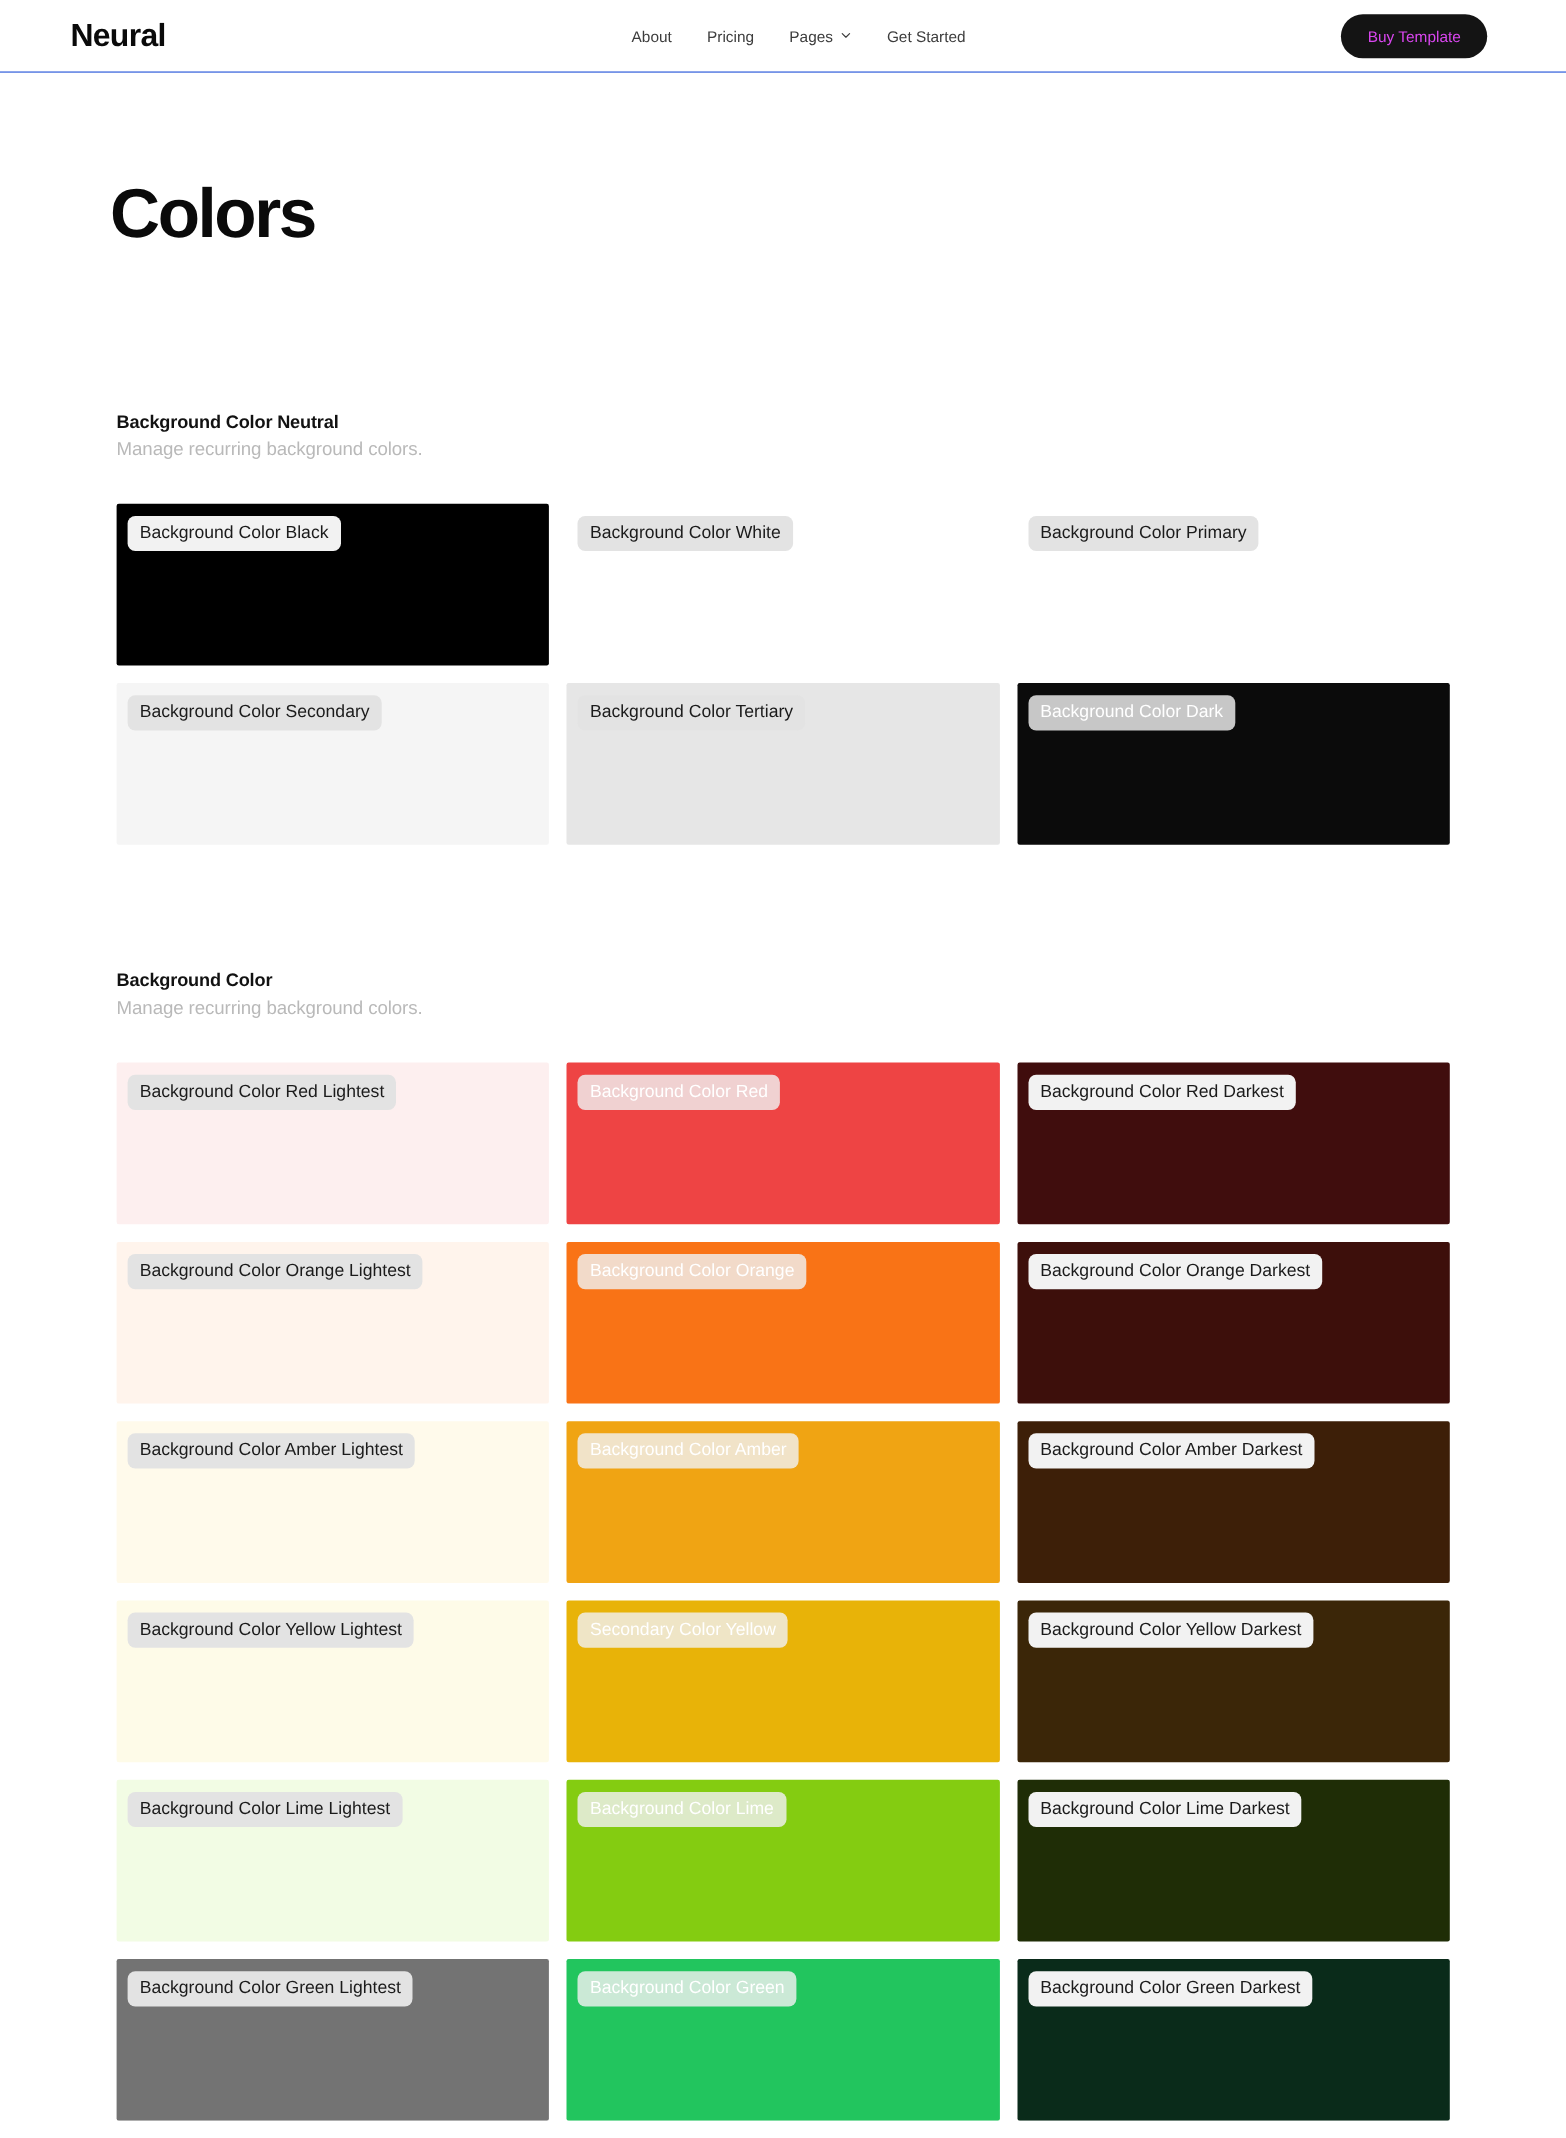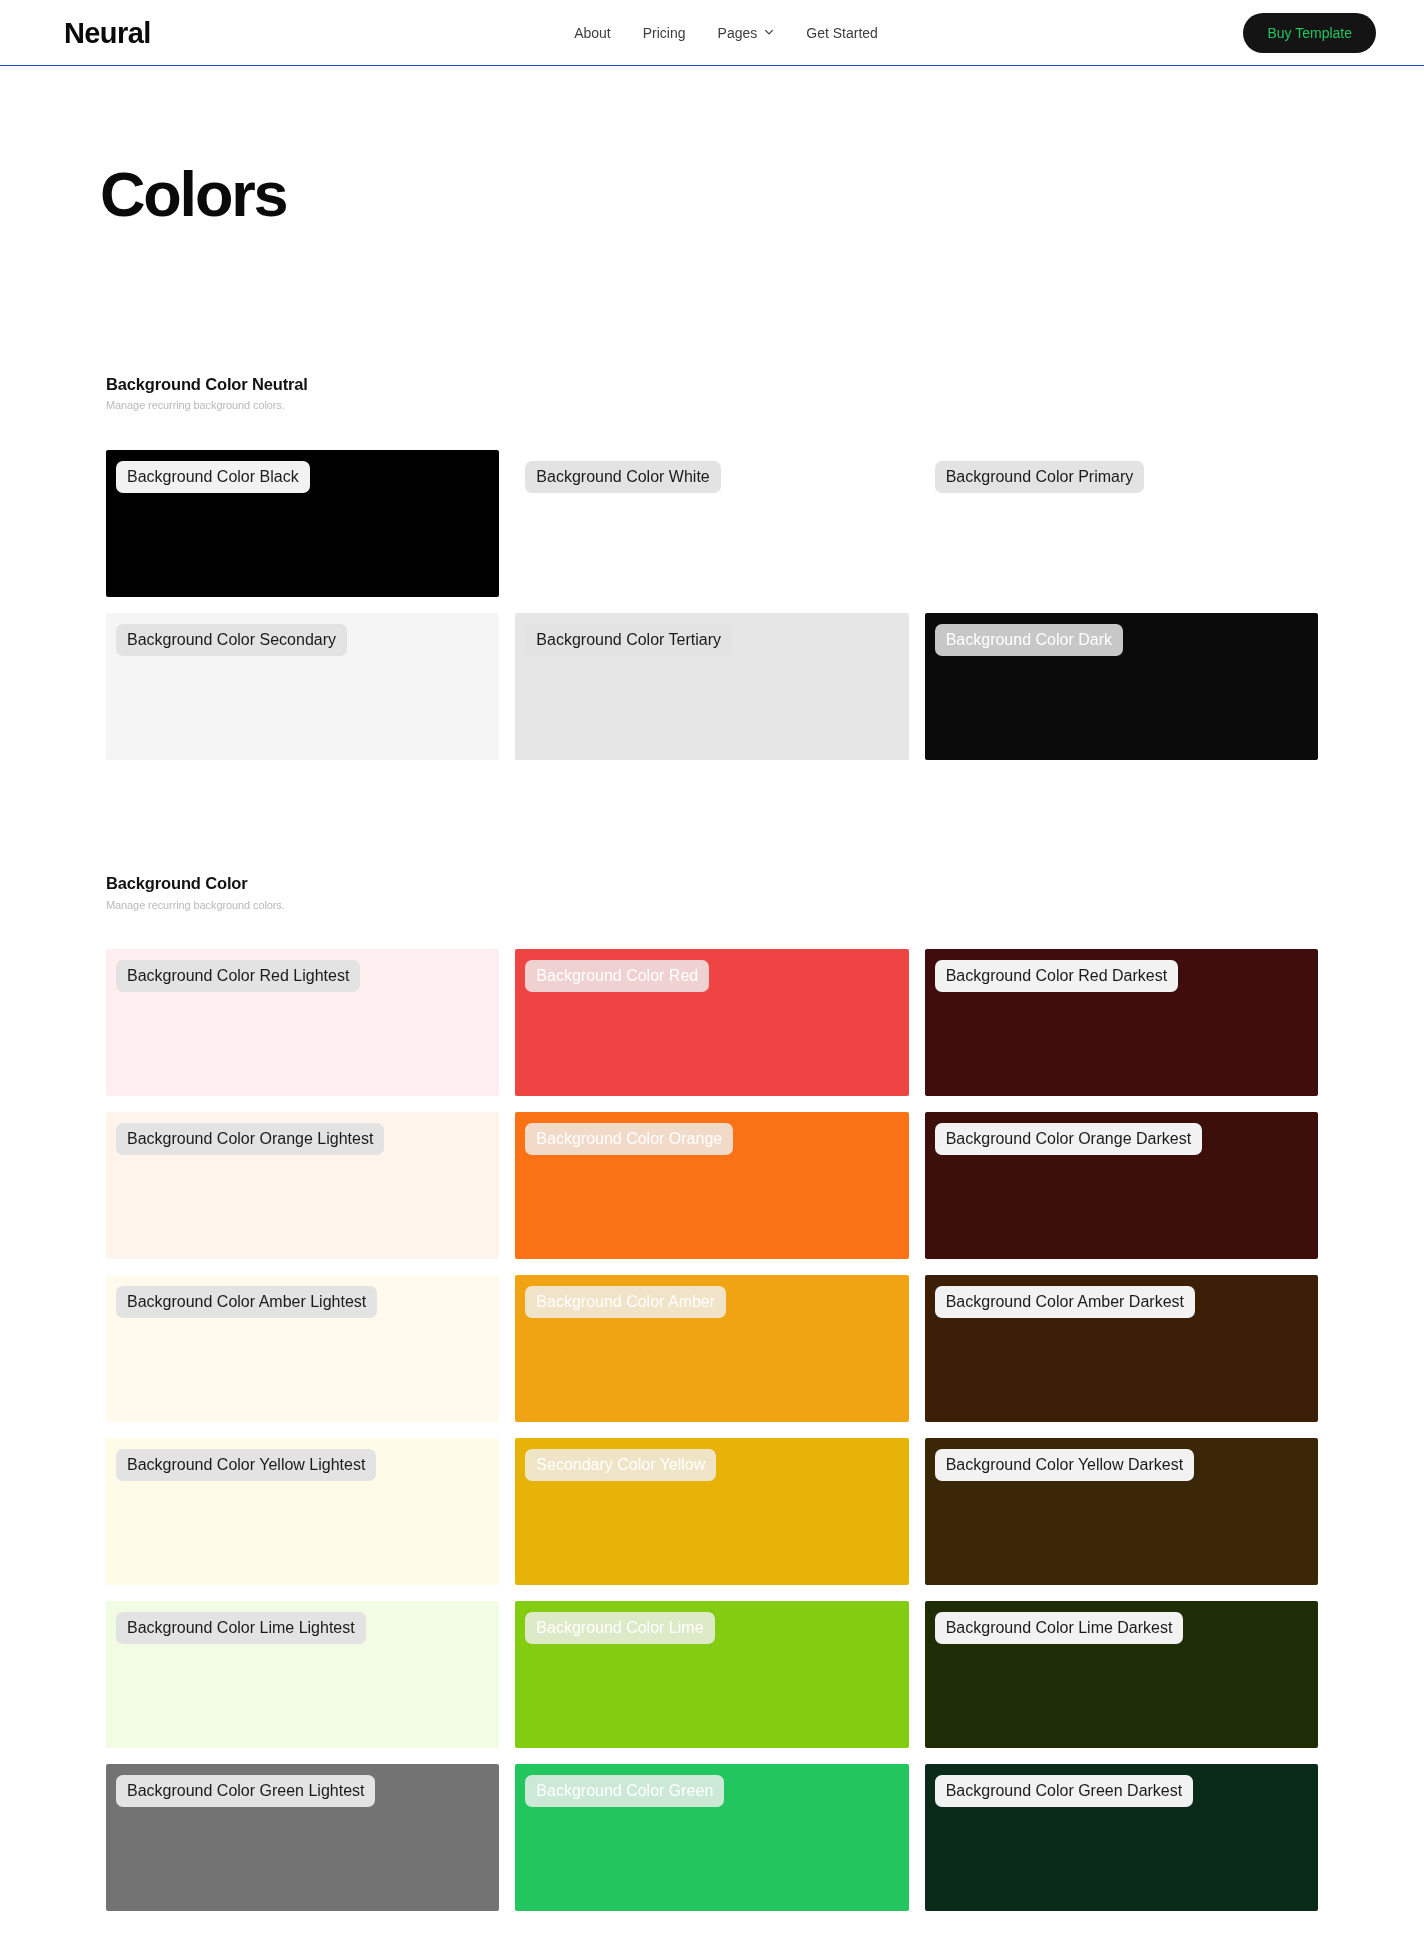--- a/index.html
+++ b/index.html
@@ -58,25 +58,25 @@
   .chev {
     display: inline-block;
     width: 10px;
     height: 10px;
     position: relative;
     top: -1px;
   }
   .chev svg { display: block; }
   .cta {
     position: absolute;
-    right: 48px;
+    right: 72px;
     top: 50%;
     transform: translateY(-50%);
     background: #141414;
-    color: #22c55e;
+    color: #d946ef;
     font-size: 14px;
     border: none;
     border-radius: 999px;
     padding: 13px 24px;
     line-height: 1;
     cursor: pointer;
     white-space: nowrap;
   }
 
   
@@ -102,21 +102,21 @@
 
   .section-title {
     font-size: 16.5px;
     font-weight: 700;
     color: #121212;
     letter-spacing: -0.15px;
     margin: 0;
     line-height: 1.35;
   }
   .section-sub {
-    font-size: 11px;
+    font-size: 17px;
     color: #b9b9b9;
     margin: 3px 0 0 0;
     line-height: 1.35;
     letter-spacing: -0.1px;
   }
 
   .grid {
     display: grid;
     grid-template-columns: repeat(3, 1fr);
     column-gap: 16px;

